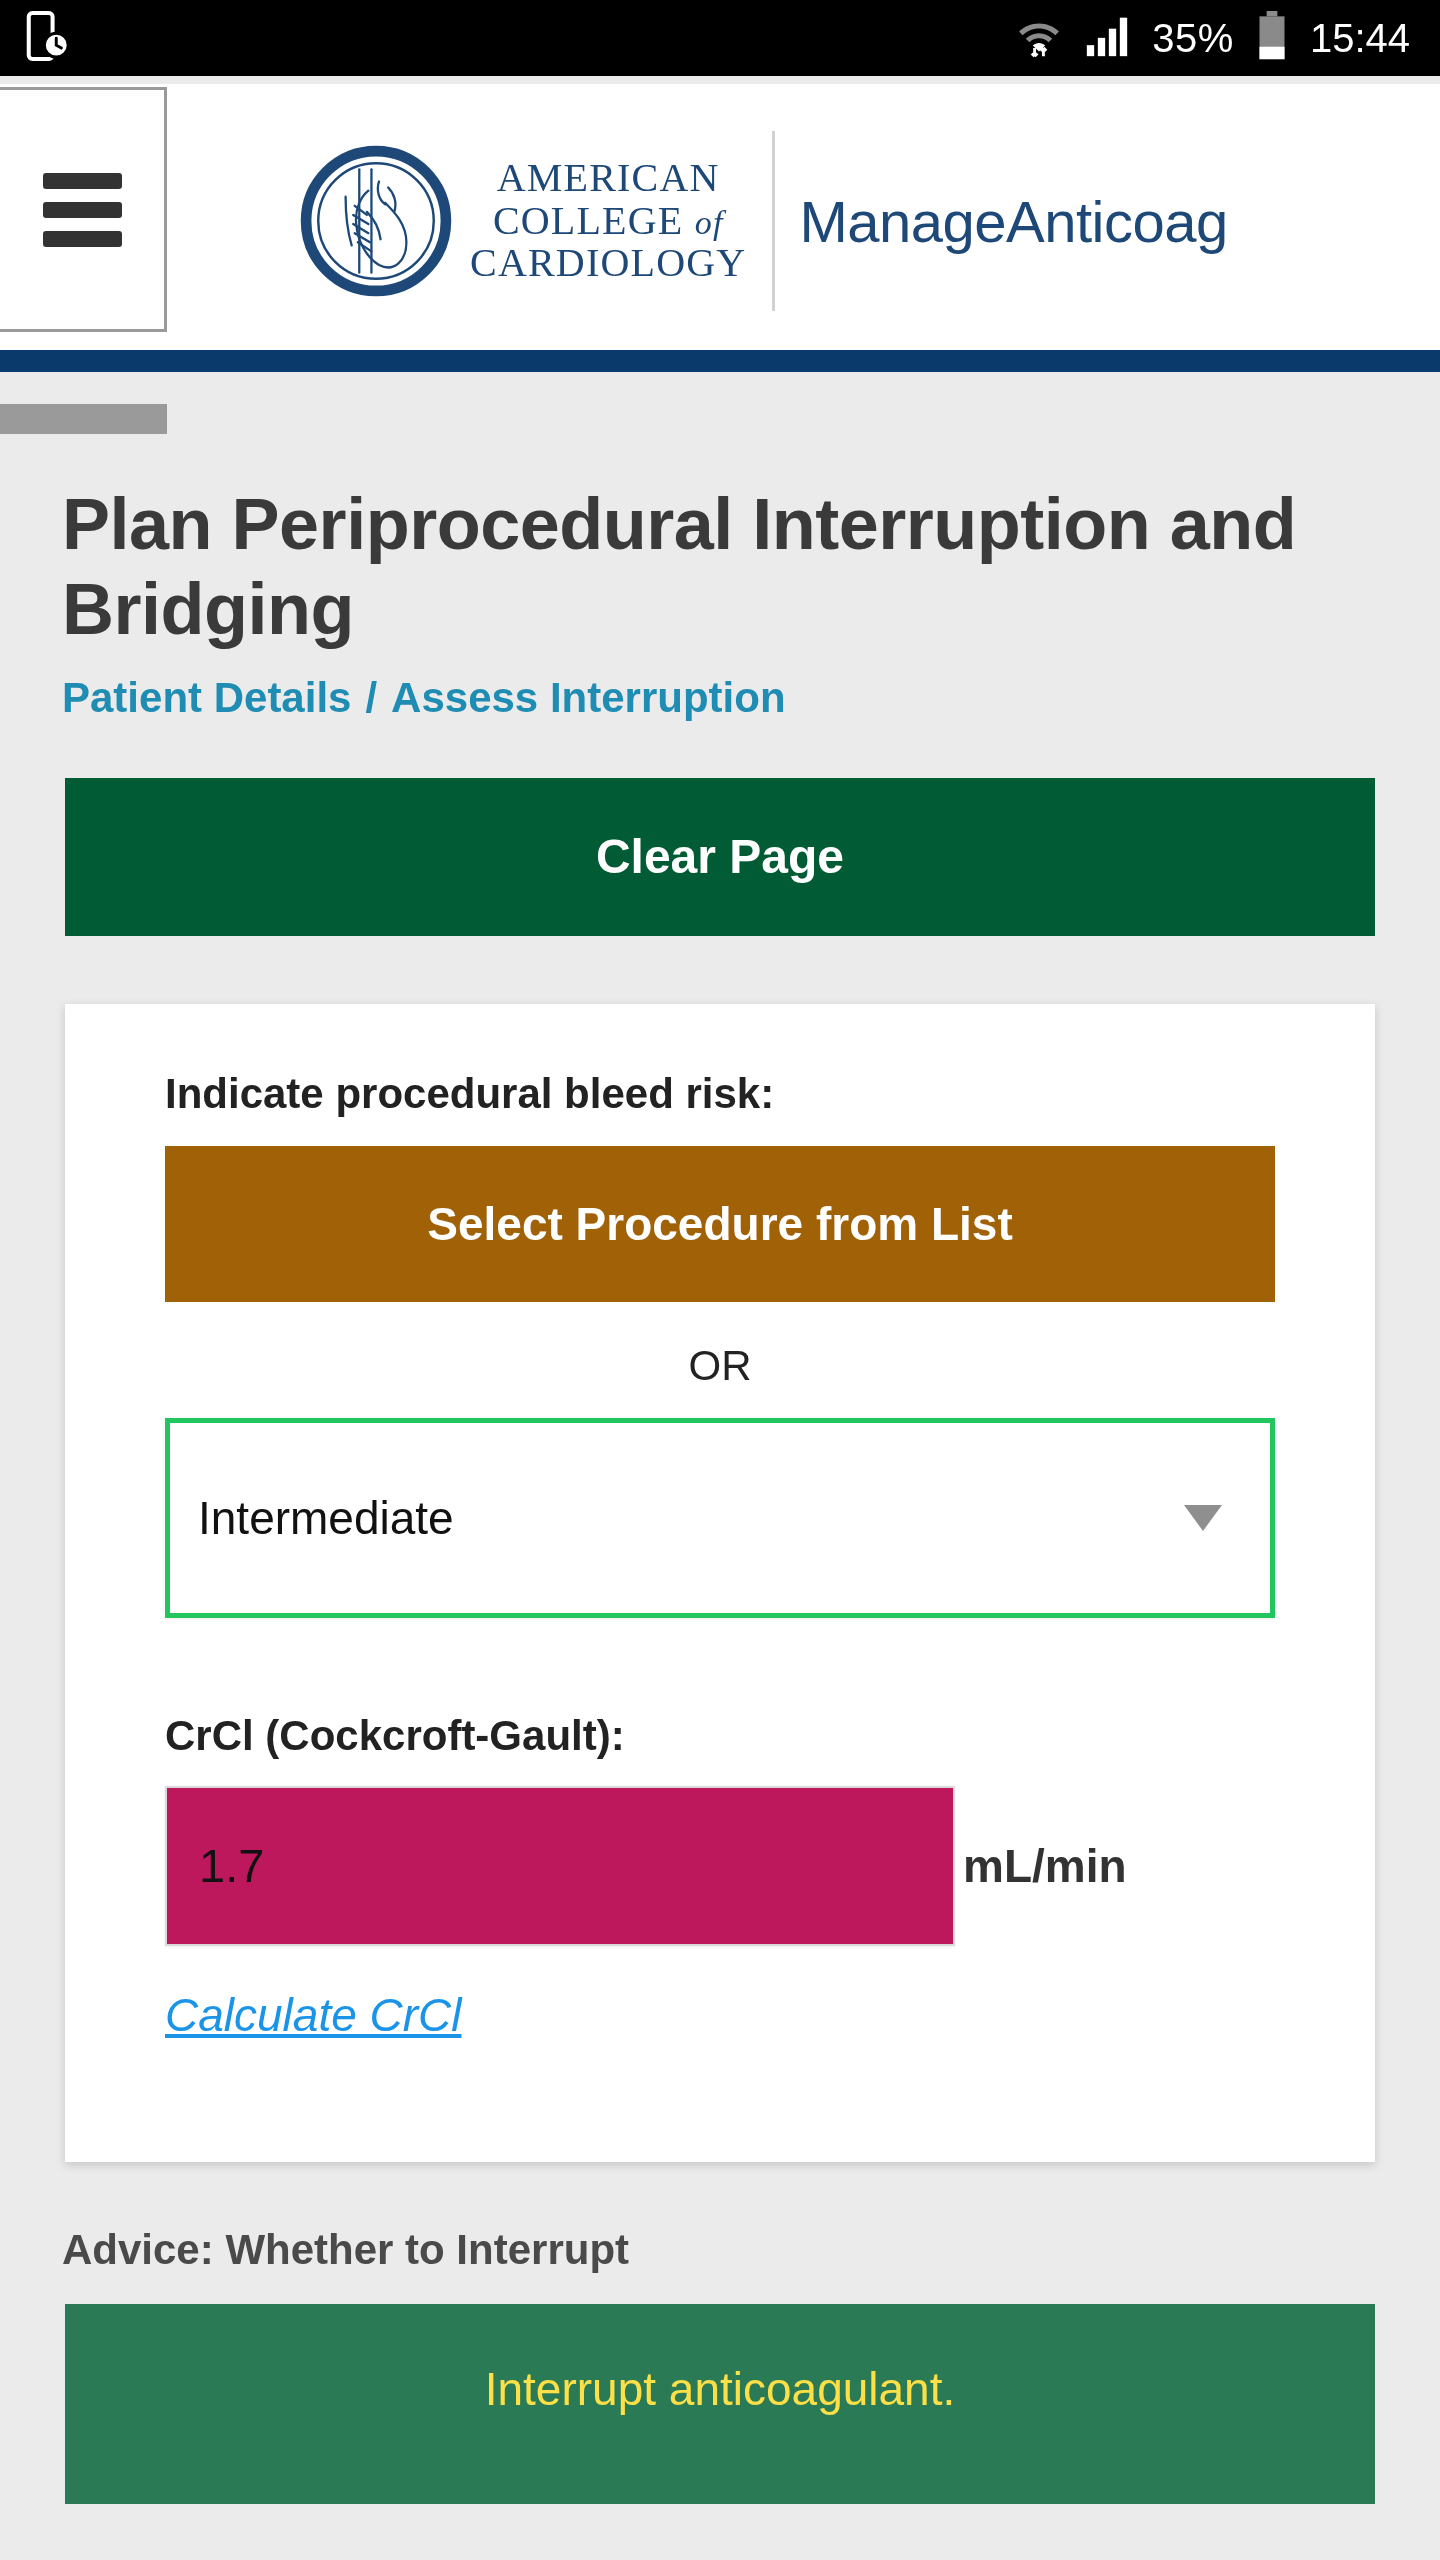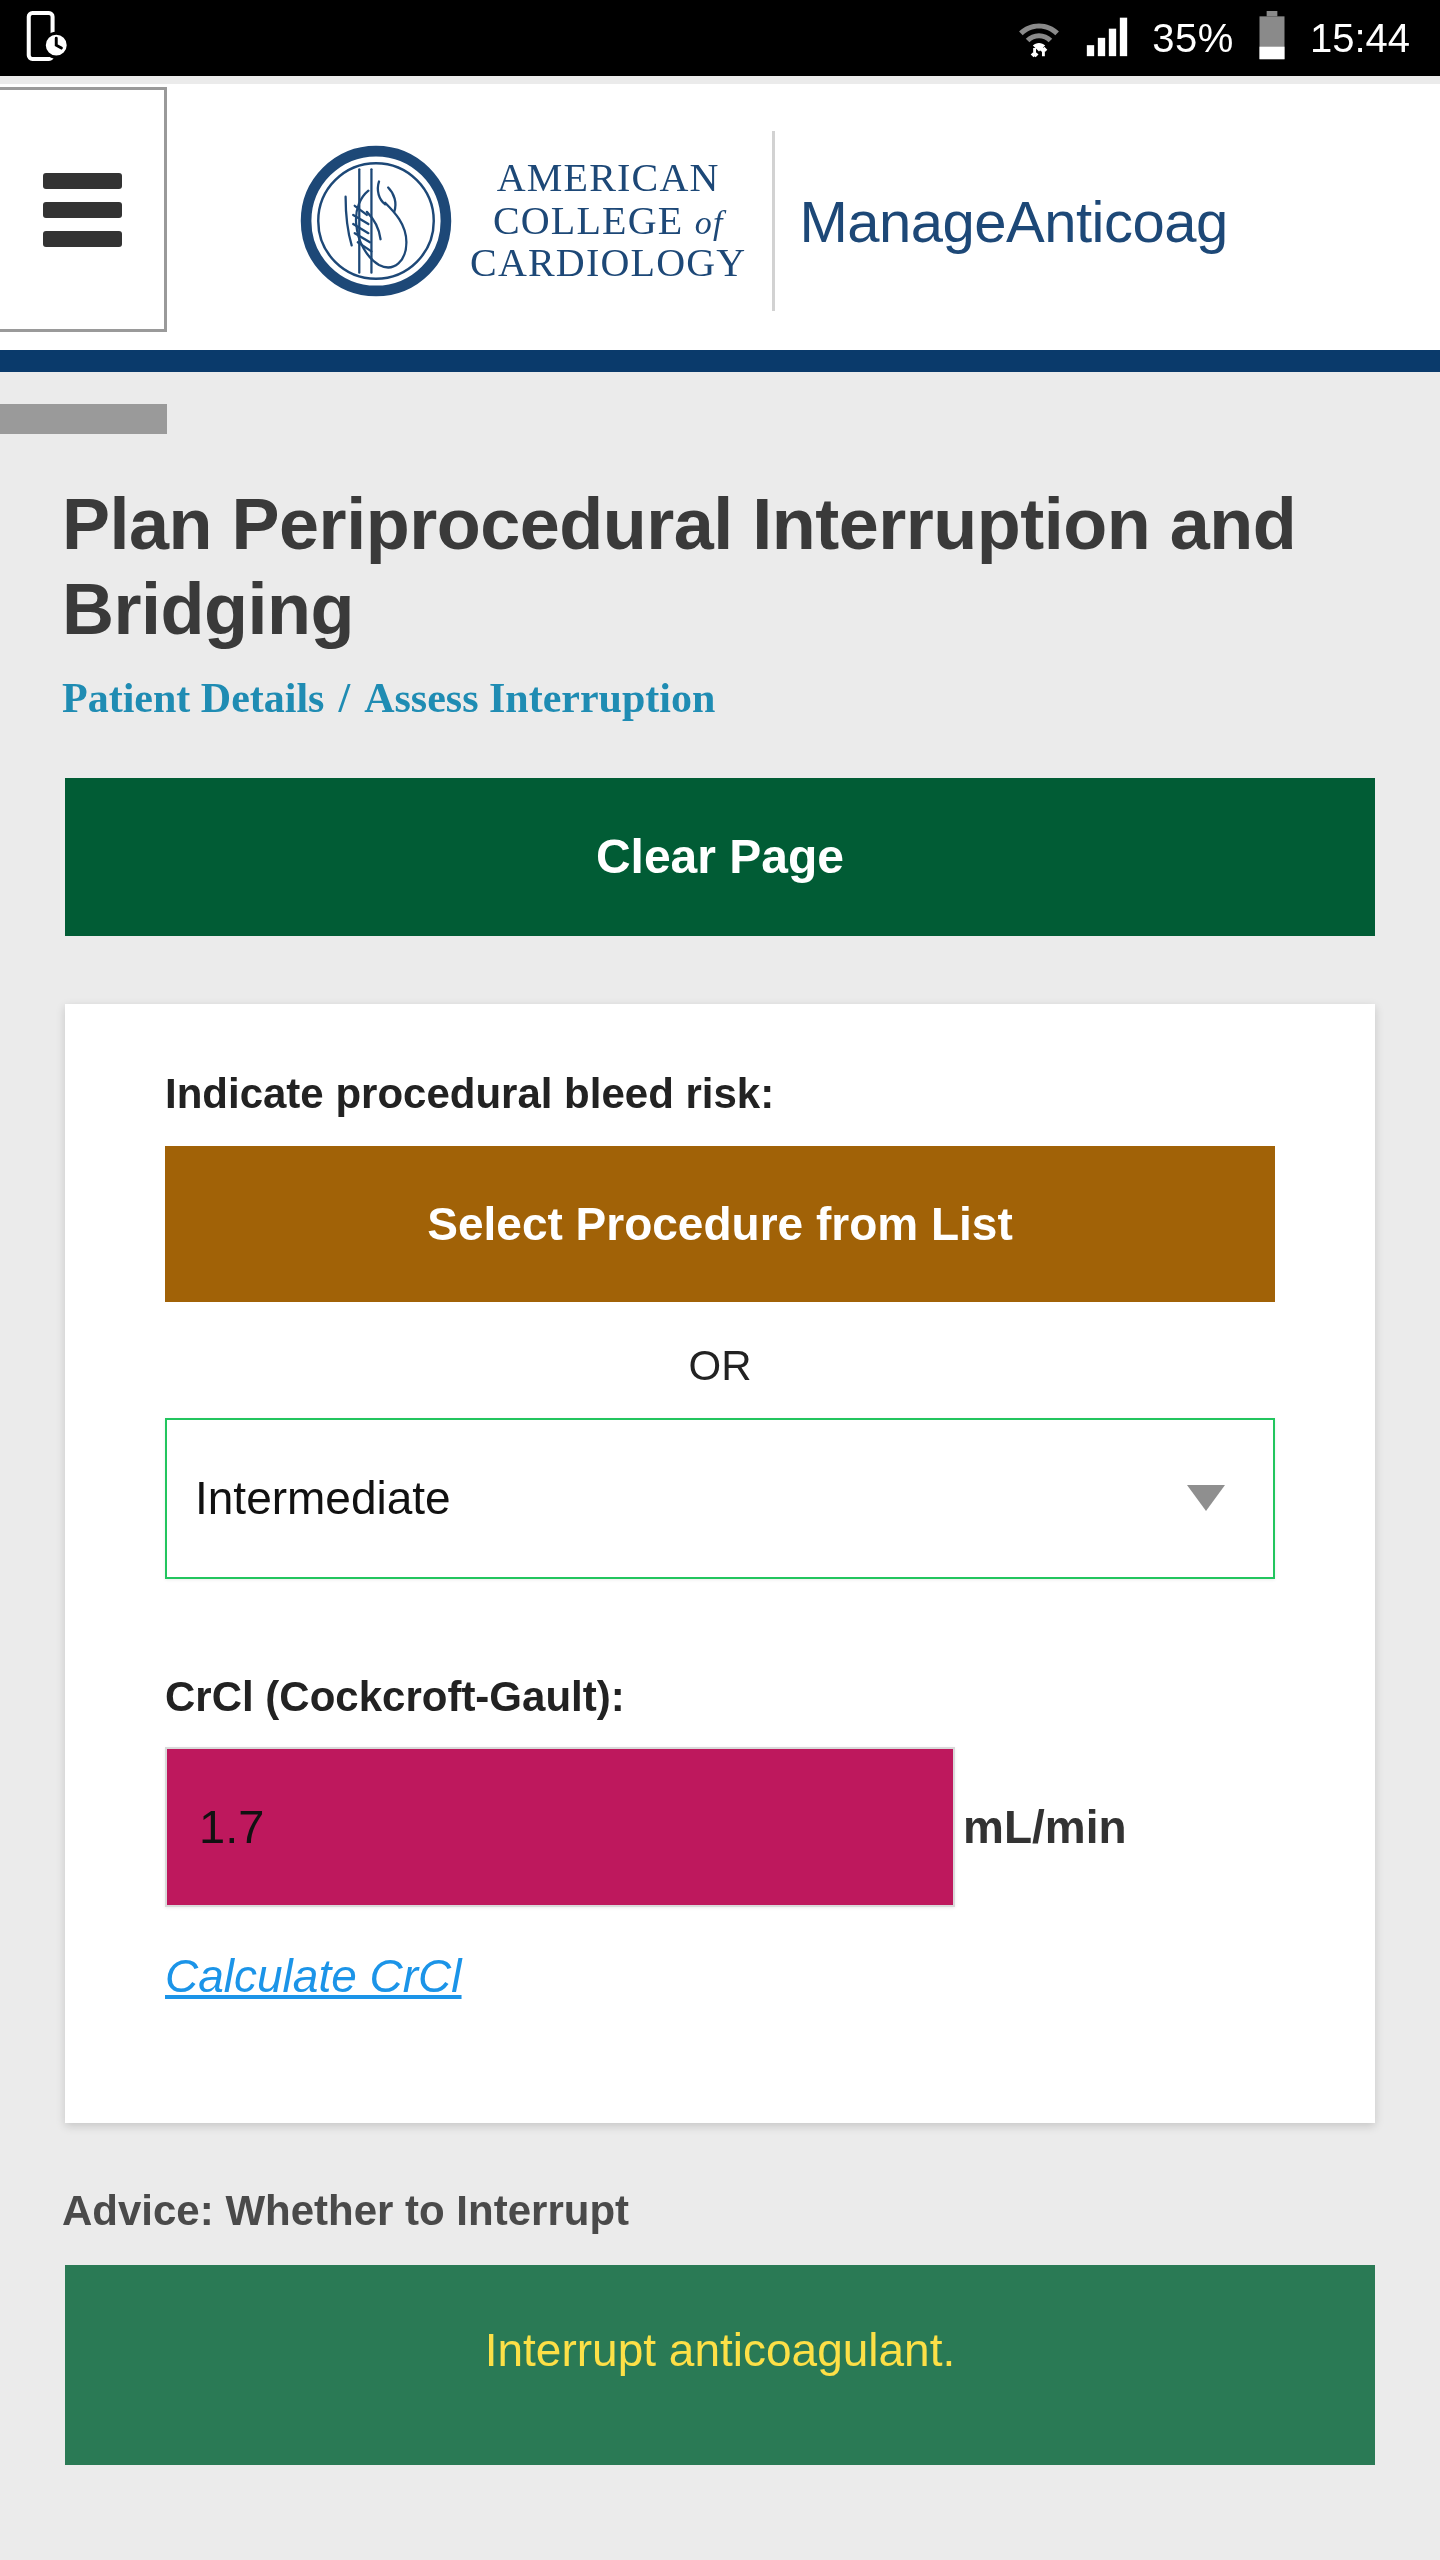--- a/index.html
+++ b/index.html
@@ -80,21 +80,20 @@
 
   .page-title {
     margin:110px 0 0 62px; width:1300px;
     font-size:72px; font-weight:bold; color:#3a3a3a;
     line-height:1.18; letter-spacing:-0.5px;
   }
   .breadcrumb {
     margin:22px 0 0 62px;
     font-size:42px; font-weight:bold; color:#1f8cb3;
     letter-spacing:0px;
-    font-family:Liberation Serif, serif;
   }
   .breadcrumb .sep { color:#1f8cb3; padding:0 14px; }
 
   .clear-btn {
     display:block; margin:56px auto 0 auto;
     width:1310px; height:158px;
     background:#015c35; border:none; color:#ffffff;
     font-size:48px; font-weight:bold;
     font-family:"Liberation Sans", sans-serif;
     cursor:pointer;
@@ -115,22 +114,22 @@
     display:block; width:1110px; height:156px;
     background:#a16207; color:#ffffff; border:none;
     font-size:46px; font-weight:bold;
     font-family:"Liberation Sans", sans-serif;
     cursor:pointer;
   }
   .or-text {
     text-align:center; font-size:42px; color:#222222; margin:40px 0 28px 0;
   }
   .select-wrap {
-    position:relative; width:1110px; height:161px;
-    background:#ffffff; border:2px solid #22c55e;
+    position:relative; width:1110px; height:200px;
+    background:#ffffff; border:5px solid #22c55e;
     box-shadow:0 1px 3px rgba(0,0,0,0.08);
     display:flex; align-items:center; cursor:pointer;
   }
   .select-value { font-size:46px; color:#111111; padding-left:28px; }
   .select-caret {
     position:absolute; right:48px; top:50%; transform:translateY(-50%);
     width:0; height:0;
     border-left:19px solid transparent; border-right:19px solid transparent;
     border-top:26px solid #8f8f8f;
   }

